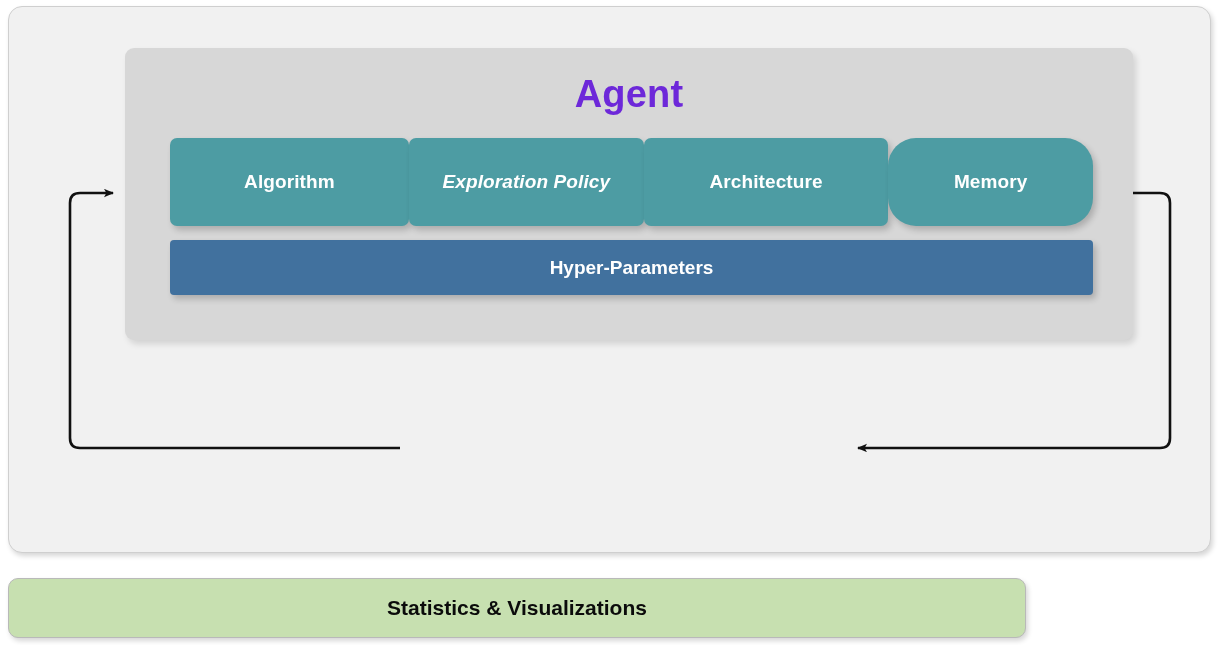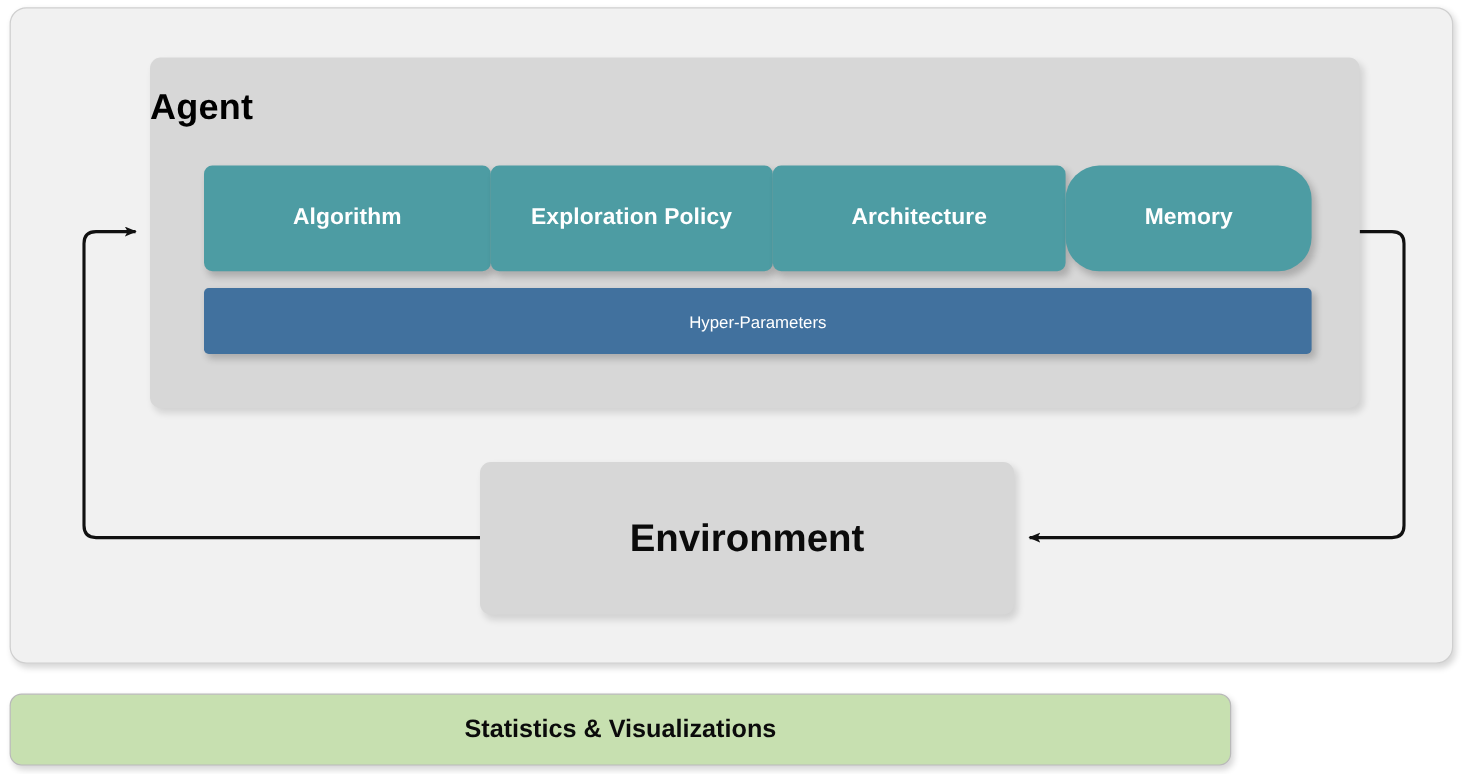--- a/index.html
+++ b/index.html
@@ -45,24 +45,24 @@
     border-radius: 9px;
     box-shadow: 3px 4px 6px rgba(0,0,0,0.13);
     box-sizing: border-box;
   }
 
   .agent-title {
     position: absolute;
     left: 0;
     top: 25px;
     width: 100%;
-    text-align: left;
-    font-size: 30px;
-    font-weight: bold;
-    color: #000000;
+    text-align: center;
+    font-size: 38px;
+    font-weight: bold;
+    color: #6d28d9;
     letter-spacing: 0.2px;
   }
 
   
   .component-row {
     position: absolute;
     left: 45px;
     top: 90px;
     width: 923px;
     height: 88px;
@@ -78,39 +78,39 @@
     align-items: center;
     justify-content: center;
     color: #ffffff;
     font-size: 19px;
     font-weight: bold;
     box-shadow: 3px 4px 6px rgba(0,0,0,0.20);
     box-sizing: border-box;
     letter-spacing: 0.1px;
   }
   .component-box.w0 { width: 252px; }
-  .component-box.w1 { width: 248px; }
+  .component-box.w1 { width: 248px; font-style: italic; }
   .component-box.w2 { width: 258px; }
   .component-box.w3 { width: 216px; border-radius: 28px; }
 
   
   .hyper-bar {
     position: absolute;
     left: 45px;
     top: 192px;
     width: 923px;
     height: 55px;
     background: #41719e;
     border-radius: 4px;
     display: flex;
     align-items: center;
     justify-content: center;
     color: #ffffff;
-    font-size: 14px;
-    font-weight: normal;
+    font-size: 19px;
+    font-weight: bold;
     box-shadow: 3px 4px 6px rgba(0,0,0,0.20);
     box-sizing: border-box;
   }
 
   
   .env-box {
     position: absolute;
     left: 400px;
     top: 385px;
     width: 445px;
@@ -197,21 +197,18 @@
         <span>Memory</span>
       </div>
     </div>
 
     <div class="hyper-bar">
       <span>Hyper-Parameters</span>
     </div>
 
   </div>
 
-  <div class="env-box">
-    <span>Environment</span>
-  </div>
 
   <div class="stats-bar">
     <span>Statistics &amp; Visualizations</span>
   </div>
 
 </div>
 
 </body></html>

